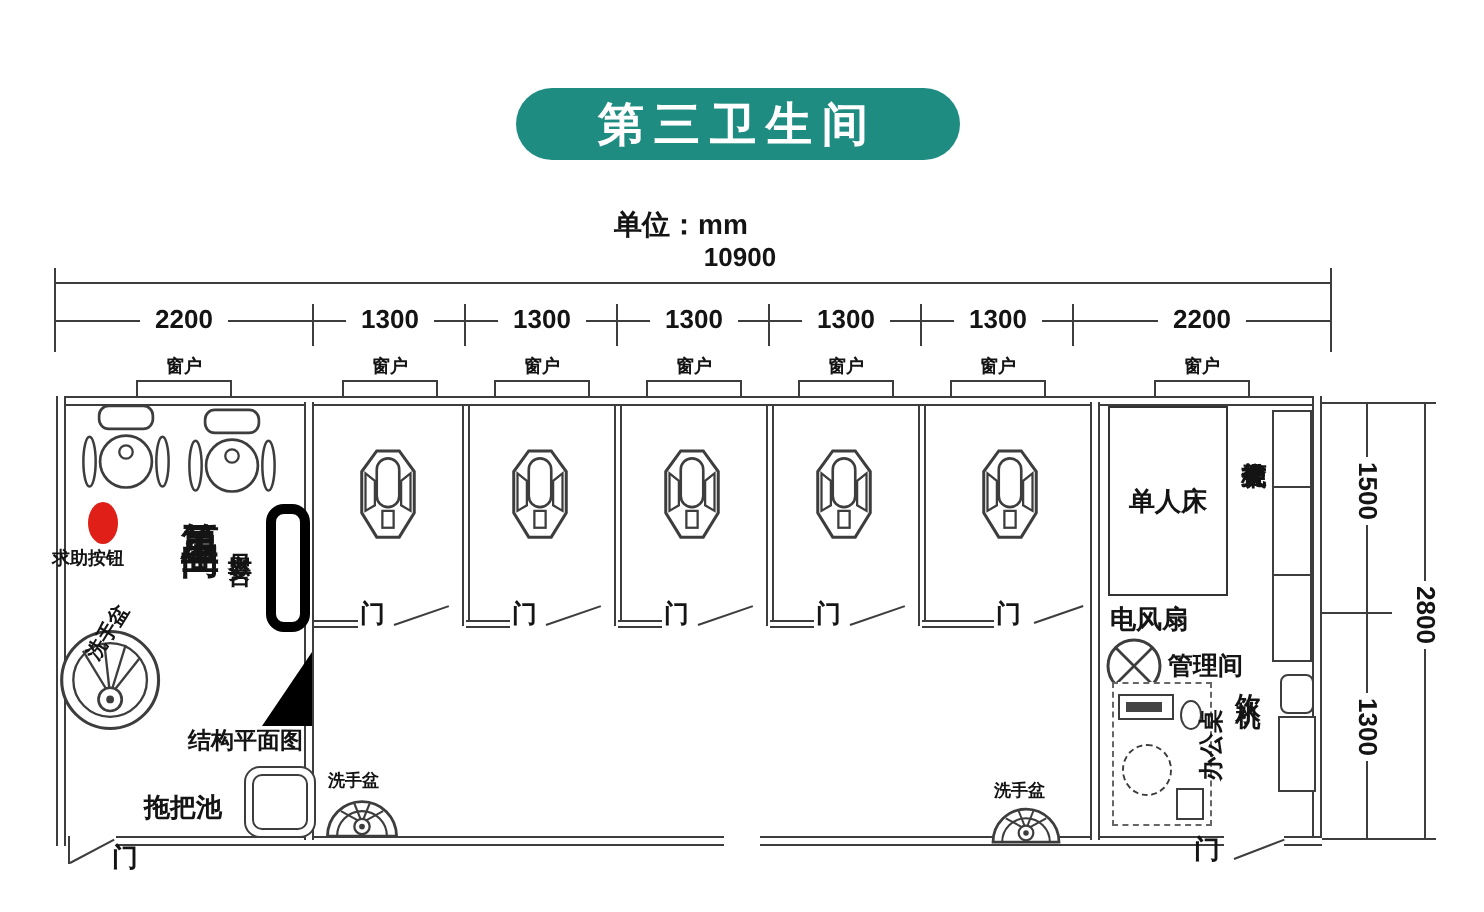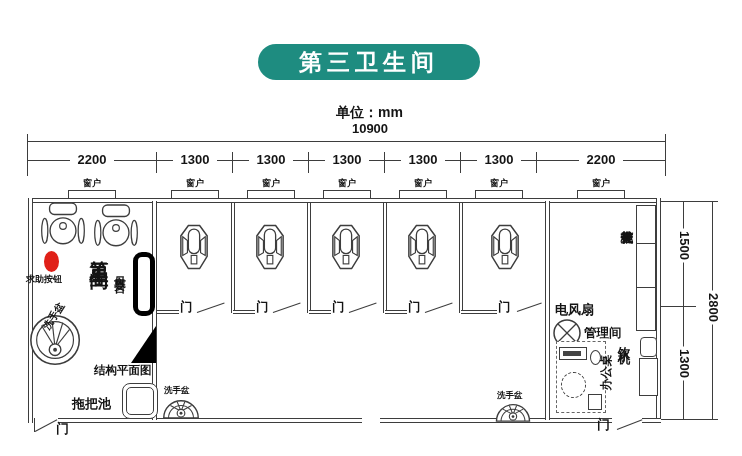--- a/index.html
+++ b/index.html
@@ -63,21 +63,21 @@
         <circle cx="30" cy="43" r="6" fill="#fff" stroke="#3d3d3d" stroke-width="1.4"></circle>
         <circle cx="30" cy="43" r="2" fill="#3d3d3d"></circle>
       </symbol>
     </defs>
   </svg>
 
   <div class="banner" style="background:#1e8c80;color:#fff;">
     <span>第三卫生间</span>
   </div>
 
-  <div class="lab" style="left:336px;top:104px;font-size:14px;">单位：mm</div>
+  <div class="lab" style="left:307px;top:104px;font-size:14px;">单位：mm</div>
 
   <div class="line" style="left:28px;top:141px;width:638px;height:1.4px;"></div>
   <div class="line" style="left:28px;top:160px;width:638px;height:1.4px;"></div>
 
   <div class="line" style="left:27px;top:134px;width:1.4px;height:42px;"></div>
   <div class="line" style="left:665px;top:134px;width:1.4px;height:42px;"></div>
   <div class="line" style="left:156px;top:152px;width:1.4px;height:21px;"></div>
   <div class="line" style="left:232px;top:152px;width:1.4px;height:21px;"></div>
   <div class="line" style="left:308px;top:152px;width:1.4px;height:21px;"></div>
   <div class="line" style="left:384px;top:152px;width:1.4px;height:21px;"></div>
@@ -201,20 +201,23 @@
 
   <div class="lab" style="left:164px;top:385px;font-size:8.5px;">洗手盆</div>
   <svg class="abs" style="left:160px;top:396px" width="42" height="23">
       <use href="#fanbasin"></use>
     </svg>
   <div class="lab" style="left:497px;top:390px;font-size:8.5px;">洗手盆</div>
   <svg class="abs" style="left:493px;top:400px" width="40" height="22">
       <use href="#fanbasin"></use>
     </svg>
 
+  <div class="abs" style="left:554px;top:203px;width:60px;height:95px;border:1.8px solid #333;box-sizing:border-box;background:#fff;display:flex;align-items:center;justify-content:center;">
+    <span class="lab" style="position:static;font-size:13px;">单人床</span>
+  </div>
 
   <div class="lab" style="left:555px;top:301px;font-size:13px;">电风扇</div>
   <svg class="abs" style="left:552px;top:317px" width="30" height="32">
     <circle cx="15" cy="16" r="13" fill="#fff" stroke="#3d3d3d" stroke-width="1.5"></circle>
     <line x1="6" y1="7" x2="24" y2="25" stroke="#3d3d3d" stroke-width="1.3"></line>
     <line x1="24" y1="7" x2="6" y2="25" stroke="#3d3d3d" stroke-width="1.3"></line>
   </svg>
 
   <div class="lab" style="left:584px;top:325px;font-size:12.5px;">管理间</div>
 

